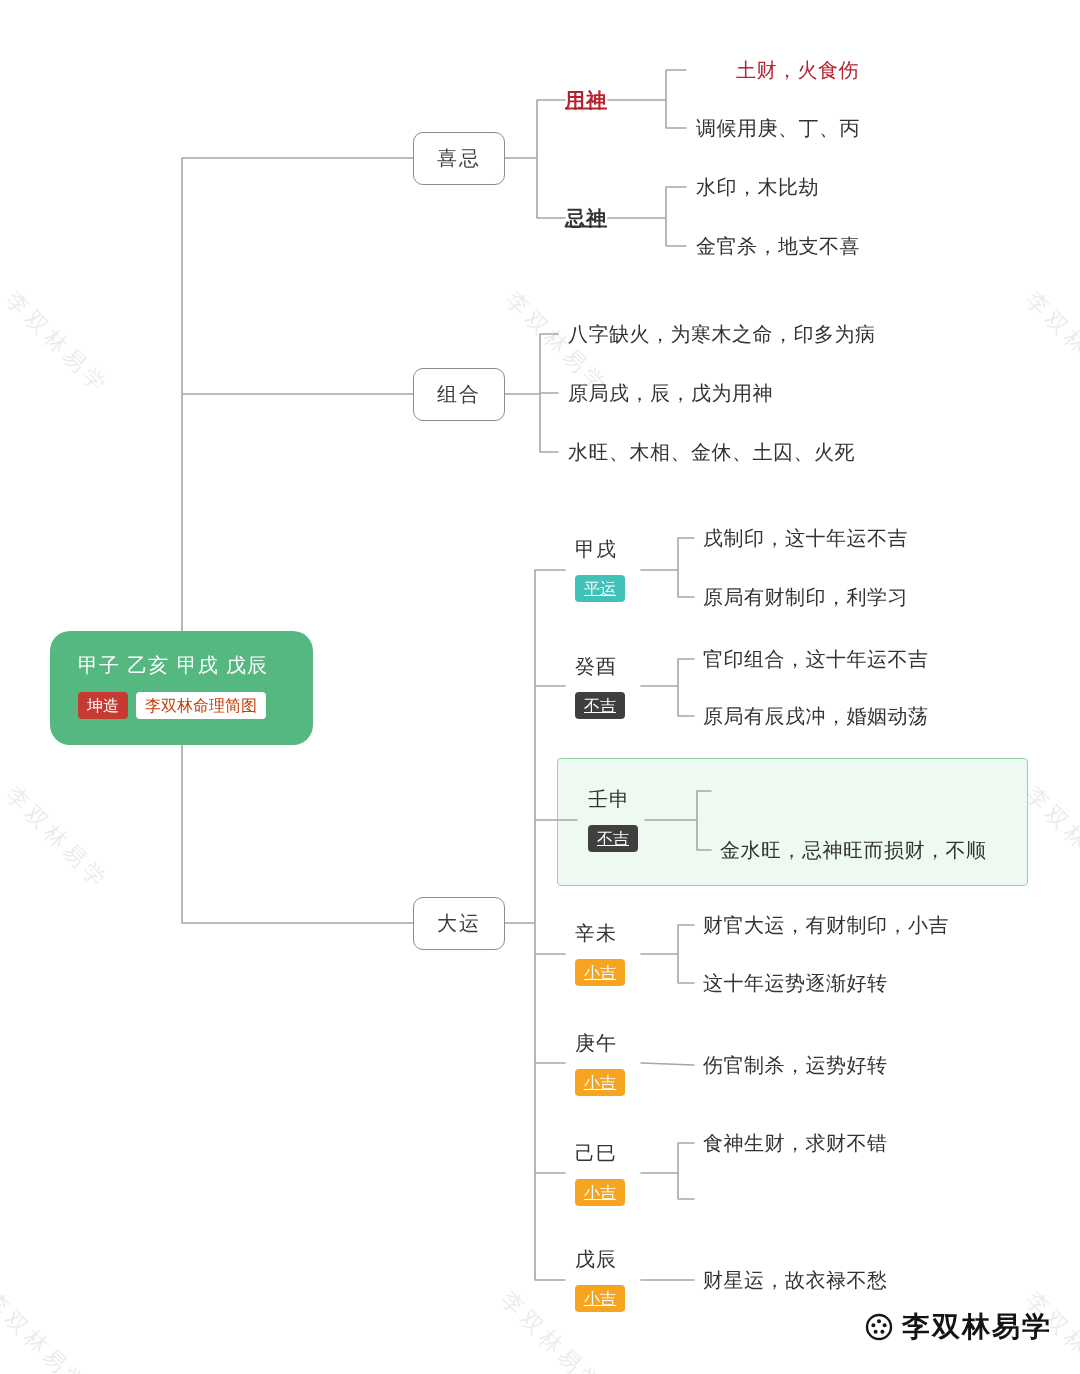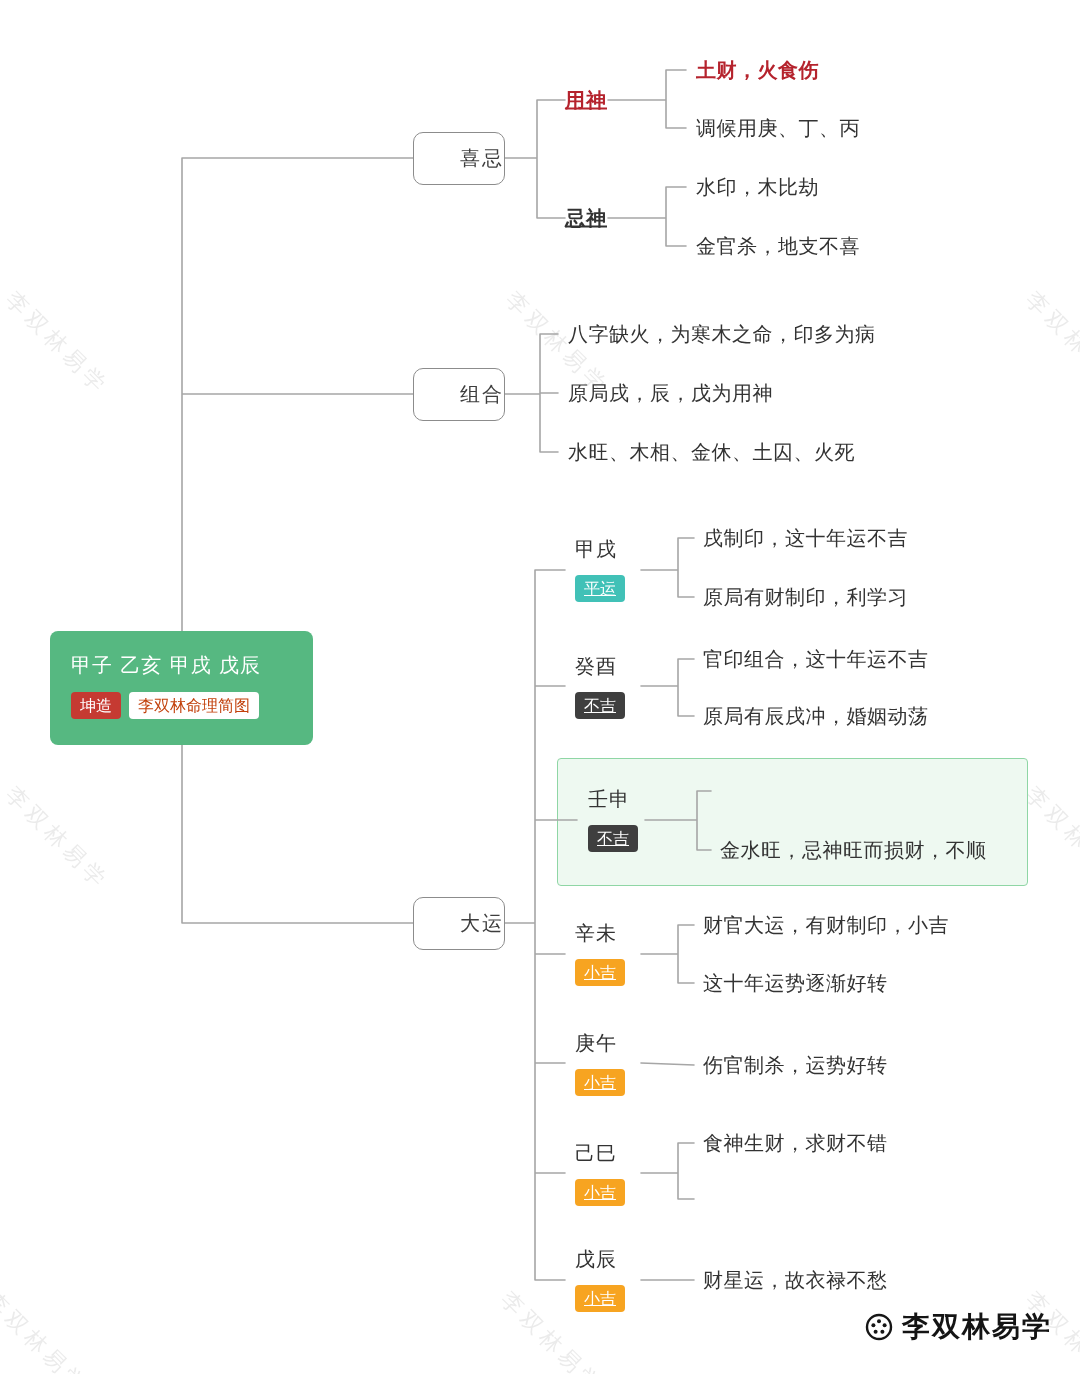--- a/index.html
+++ b/index.html
@@ -10,48 +10,48 @@
   .watermark { position:absolute; color:rgba(60,60,60,0.10); font-size:22px; letter-spacing:5px;
                transform:rotate(45deg); transform-origin:left top; white-space:nowrap; pointer-events:none; }
 
   .connectors { position:absolute; left:0; top:0; }
 
   .highlight-box { position:absolute; left:557px; top:758px; width:471px; height:128px;
                    background:var(--highlight-bg,#eef9f1); border:1.5px solid var(--highlight-border,#8fd6a5);
                    border-radius:4px; }
 
   .root-node { position:absolute; left:50px; top:631px; width:263px; height:114px;
-               background:var(--root-green,#56b881); border-radius:8px; padding:21px 21px; color:#fff; }
+               background:var(--root-green,#56b881); border-radius:20px; padding:21px 28px; color:#fff; }
   .root-bazi { font-size:20px; letter-spacing:1px; white-space:nowrap; }
   .root-badges { margin-top:13px; display:flex; gap:8px; align-items:center; }
 
   .branch-box { position:absolute; width:92px; height:53px; background:#fff;
                 border:1.5px solid #8c8c8c; border-radius:10px; color:#3d3d3d;
-                font-size:20px; line-height:50px; text-align:right; letter-spacing:2px; }
+                font-size:20px; line-height:50px; text-align:center; letter-spacing:2px; }
 
   .anchor { position:absolute; transform:translateY(-50%); font-size:20px; color:#333;
             white-space:nowrap; letter-spacing:1px;text-decoration:underline; }
   .bold { font-weight:bold; }
   .red-text { color:var(--accent-red-text,#b5232d); }
 
   .group { position:absolute; }
   .group .sub-label { font-size:20px; line-height:26px; color:#333; letter-spacing:1px; white-space:nowrap; }
 
   .badge { display:inline-block; padding:3px 9px; border-radius:4px; font-size:16px;
            line-height:21px; color:#fff; white-space:nowrap; }
   .group .badge { margin-top:13px;text-decoration:underline; }
   .badge-neutral { background:var(--badge-neutral,#41c1b7); }
   .badge-bad     { background:var(--badge-bad,#3f3f3f); }
   .badge-good    { background:var(--badge-good,#f7a421); }
   .badge-kun     { background:var(--badge-red,#c53a32); }
   .badge-title   { background:#ffffff; color:#c2410c; }
 
   .leaf { position:absolute; transform:translateY(-50%); font-size:20px; color:#333;
           white-space:nowrap; letter-spacing:0.5px; }
-  .leaf.red { color:var(--accent-red-text,#b5232d); font-weight:bold; }
+  .leaf.red { color:var(--accent-red-text,#b5232d); font-weight:normal;margin-left:40px; }
 
   .logo { position:absolute; left:864px; top:1308px; display:flex; align-items:center; gap:8px; color:#141414; }
   .logo-text { font-size:28px; font-weight:600; letter-spacing:2px; white-space:nowrap; }
 </style>
 </head>
 <body>
 
 <div class="canvas">
 
   <span class="watermark" style="left:20px;top:285px">李双林易学</span>

